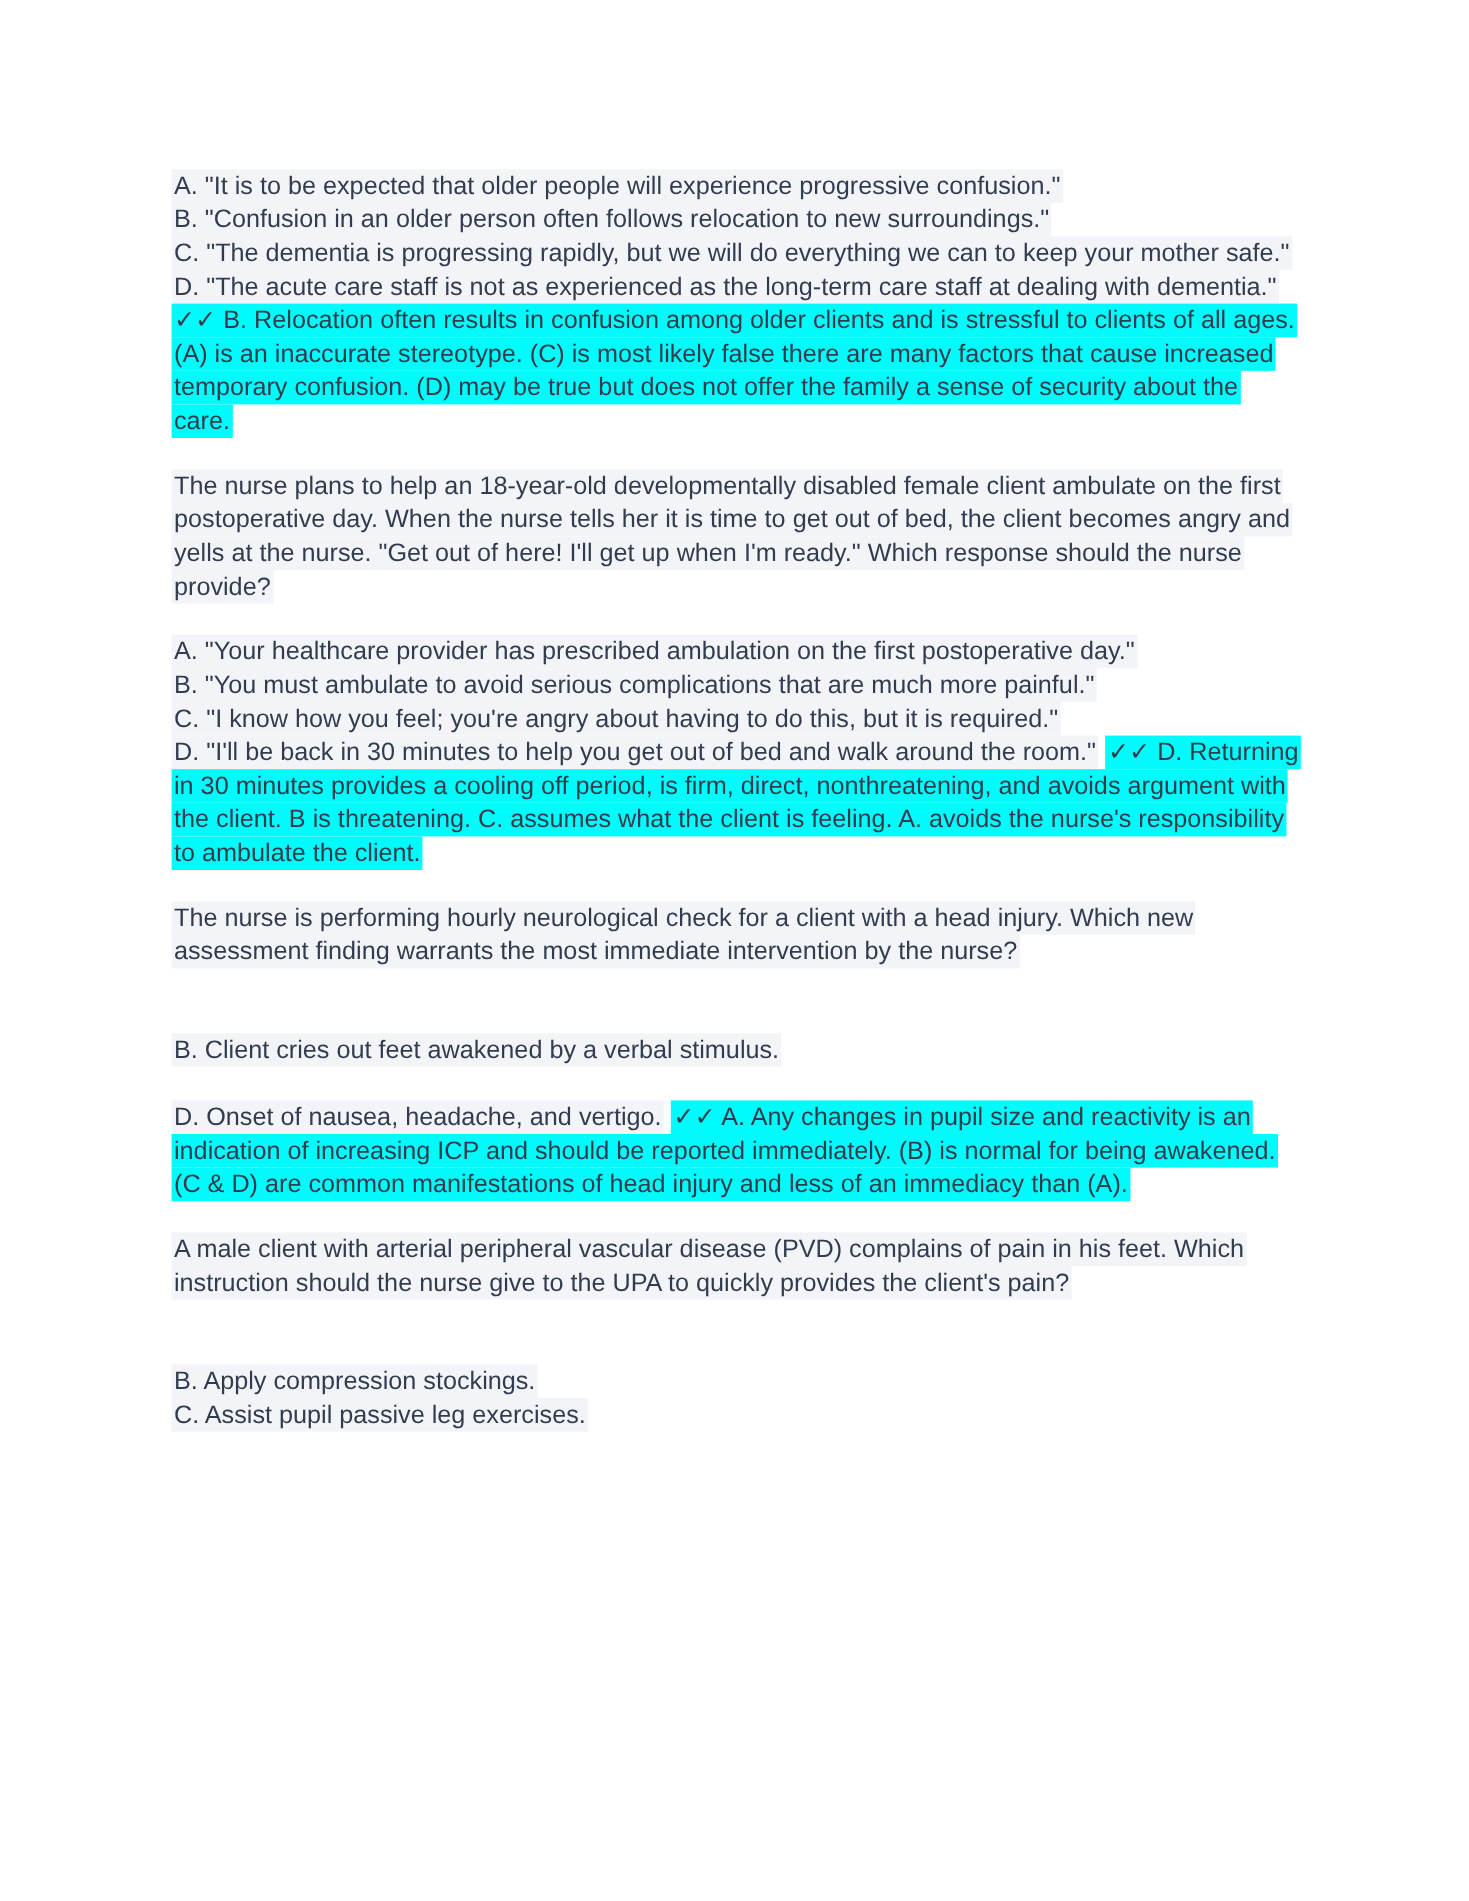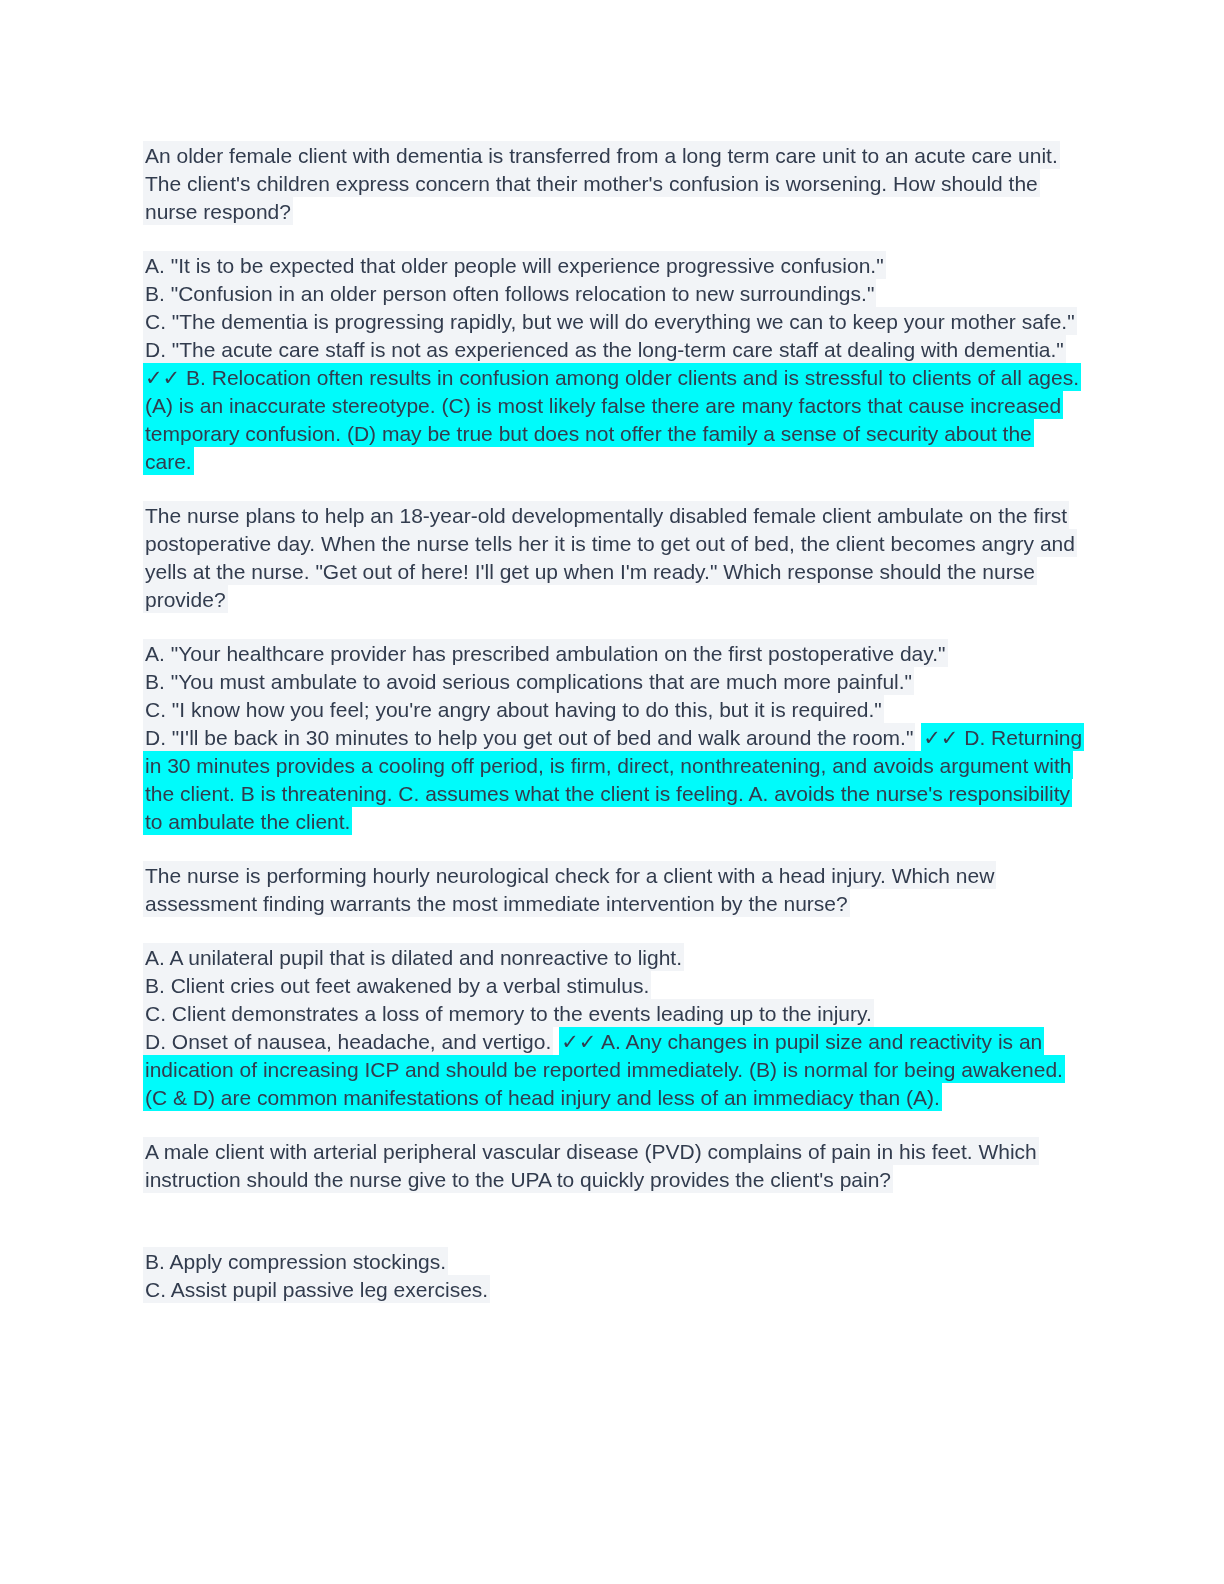--- a/index.html
+++ b/index.html
@@ -45,21 +45,20 @@
   .mark {
     font-weight: bold;
   }
 </style>
 </head>
 <body>
 
 <div class="content">
 
   <div>
-    <p class="para"><span class="hl">An older female client with dementia is transferred from a long term care unit to an acute care unit. The client's children express concern that their mother's confusion is worsening. How should the nurse respond?</span></p>
     <p class="para">
       <span class="hl">A. "It is to be expected that older people will experience progressive confusion."</span><br>
       <span class="hl">B. "Confusion in an older person often follows relocation to new surroundings."</span><br>
       <span class="hl">C. "The dementia is progressing rapidly, but we will do everything we can to keep your mother safe."</span><br>
       <span class="hl">D. "The acute care staff is not as experienced as the long-term care staff at dealing with dementia."</span>
       <span class="hl-answer"><span class="mark">✓✓</span> <span>B. Relocation often results in confusion among older clients and is stressful to clients of all ages. (A) is an inaccurate stereotype. (C) is most likely false there are many factors that cause increased temporary confusion. (D) may be true but does not offer the family a sense of security about the care.</span></span>
     </p>
   </div>
 
   <div>
@@ -69,23 +68,23 @@
       <span class="hl">B. "You must ambulate to avoid serious complications that are much more painful."</span><br>
       <span class="hl">C. "I know how you feel; you're angry about having to do this, but it is required."</span><br>
       <span class="hl">D. "I'll be back in 30 minutes to help you get out of bed and walk around the room."</span>
       <span class="hl-answer"><span class="mark">✓✓</span> <span>D. Returning in 30 minutes provides a cooling off period, is firm, direct, nonthreatening, and avoids argument with the client. B is threatening. C. assumes what the client is feeling. A. avoids the nurse's responsibility to ambulate the client.</span></span>
     </p>
   </div>
 
   <div>
     <p class="para"><span class="hl">The nurse is performing hourly neurological check for a client with a head injury. Which new assessment finding warrants the most immediate intervention by the nurse?</span></p>
     <p class="para">
-      <span class="hl">A. A unilateral pupil that is dilated and nonreactive to light.</span><br>
+      <br>
       <span class="hl">B. Client cries out feet awakened by a verbal stimulus.</span><br>
-      <span class="hl">C. Client demonstrates a loss of memory to the events leading up to the injury.</span><br>
+      <br>
       <span class="hl">D. Onset of nausea, headache, and vertigo.</span>
       <span class="hl-answer"><span class="mark">✓✓</span> <span>A. Any changes in pupil size and reactivity is an indication of increasing ICP and should be reported immediately. (B) is normal for being awakened. (C &amp; D) are common manifestations of head injury and less of an immediacy than (A).</span></span>
     </p>
   </div>
 
   <div>
     <p class="para"><span class="hl">A male client with arterial peripheral vascular disease (PVD) complains of pain in his feet. Which instruction should the nurse give to the UPA to quickly provides the client's pain?</span></p>
     <p class="para">
       <br>
       <span class="hl">B. Apply compression stockings.</span><br>

